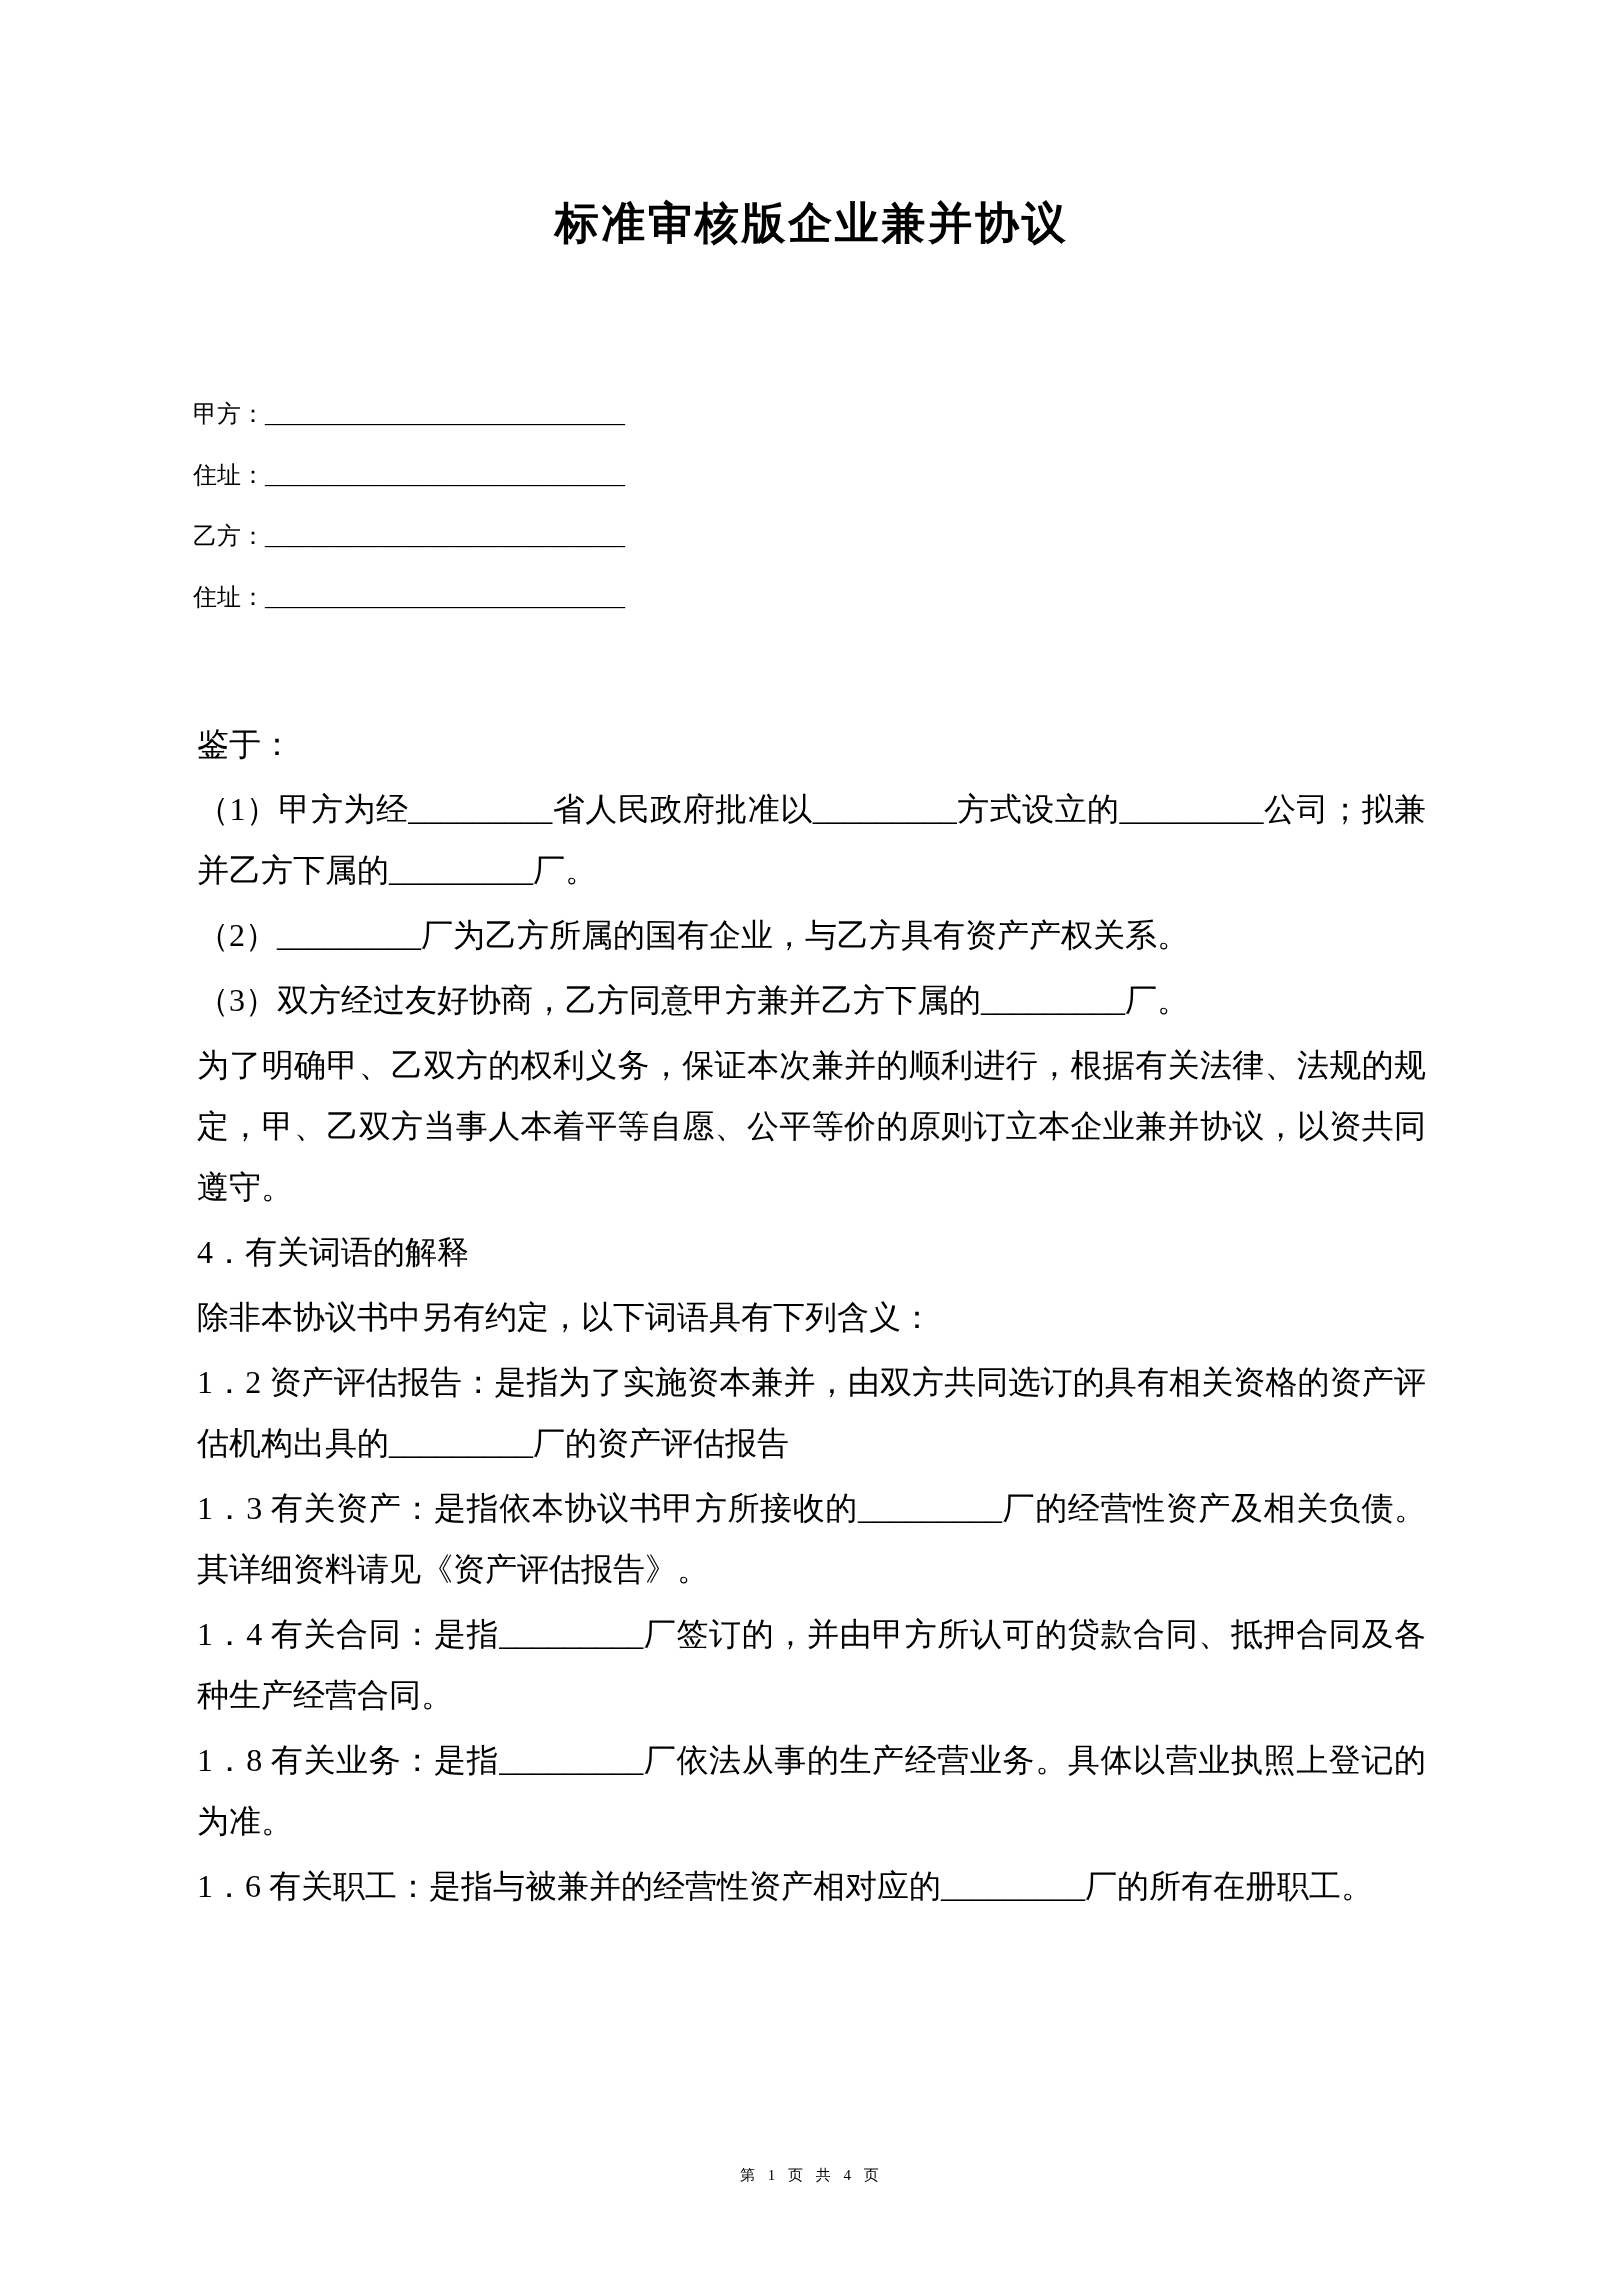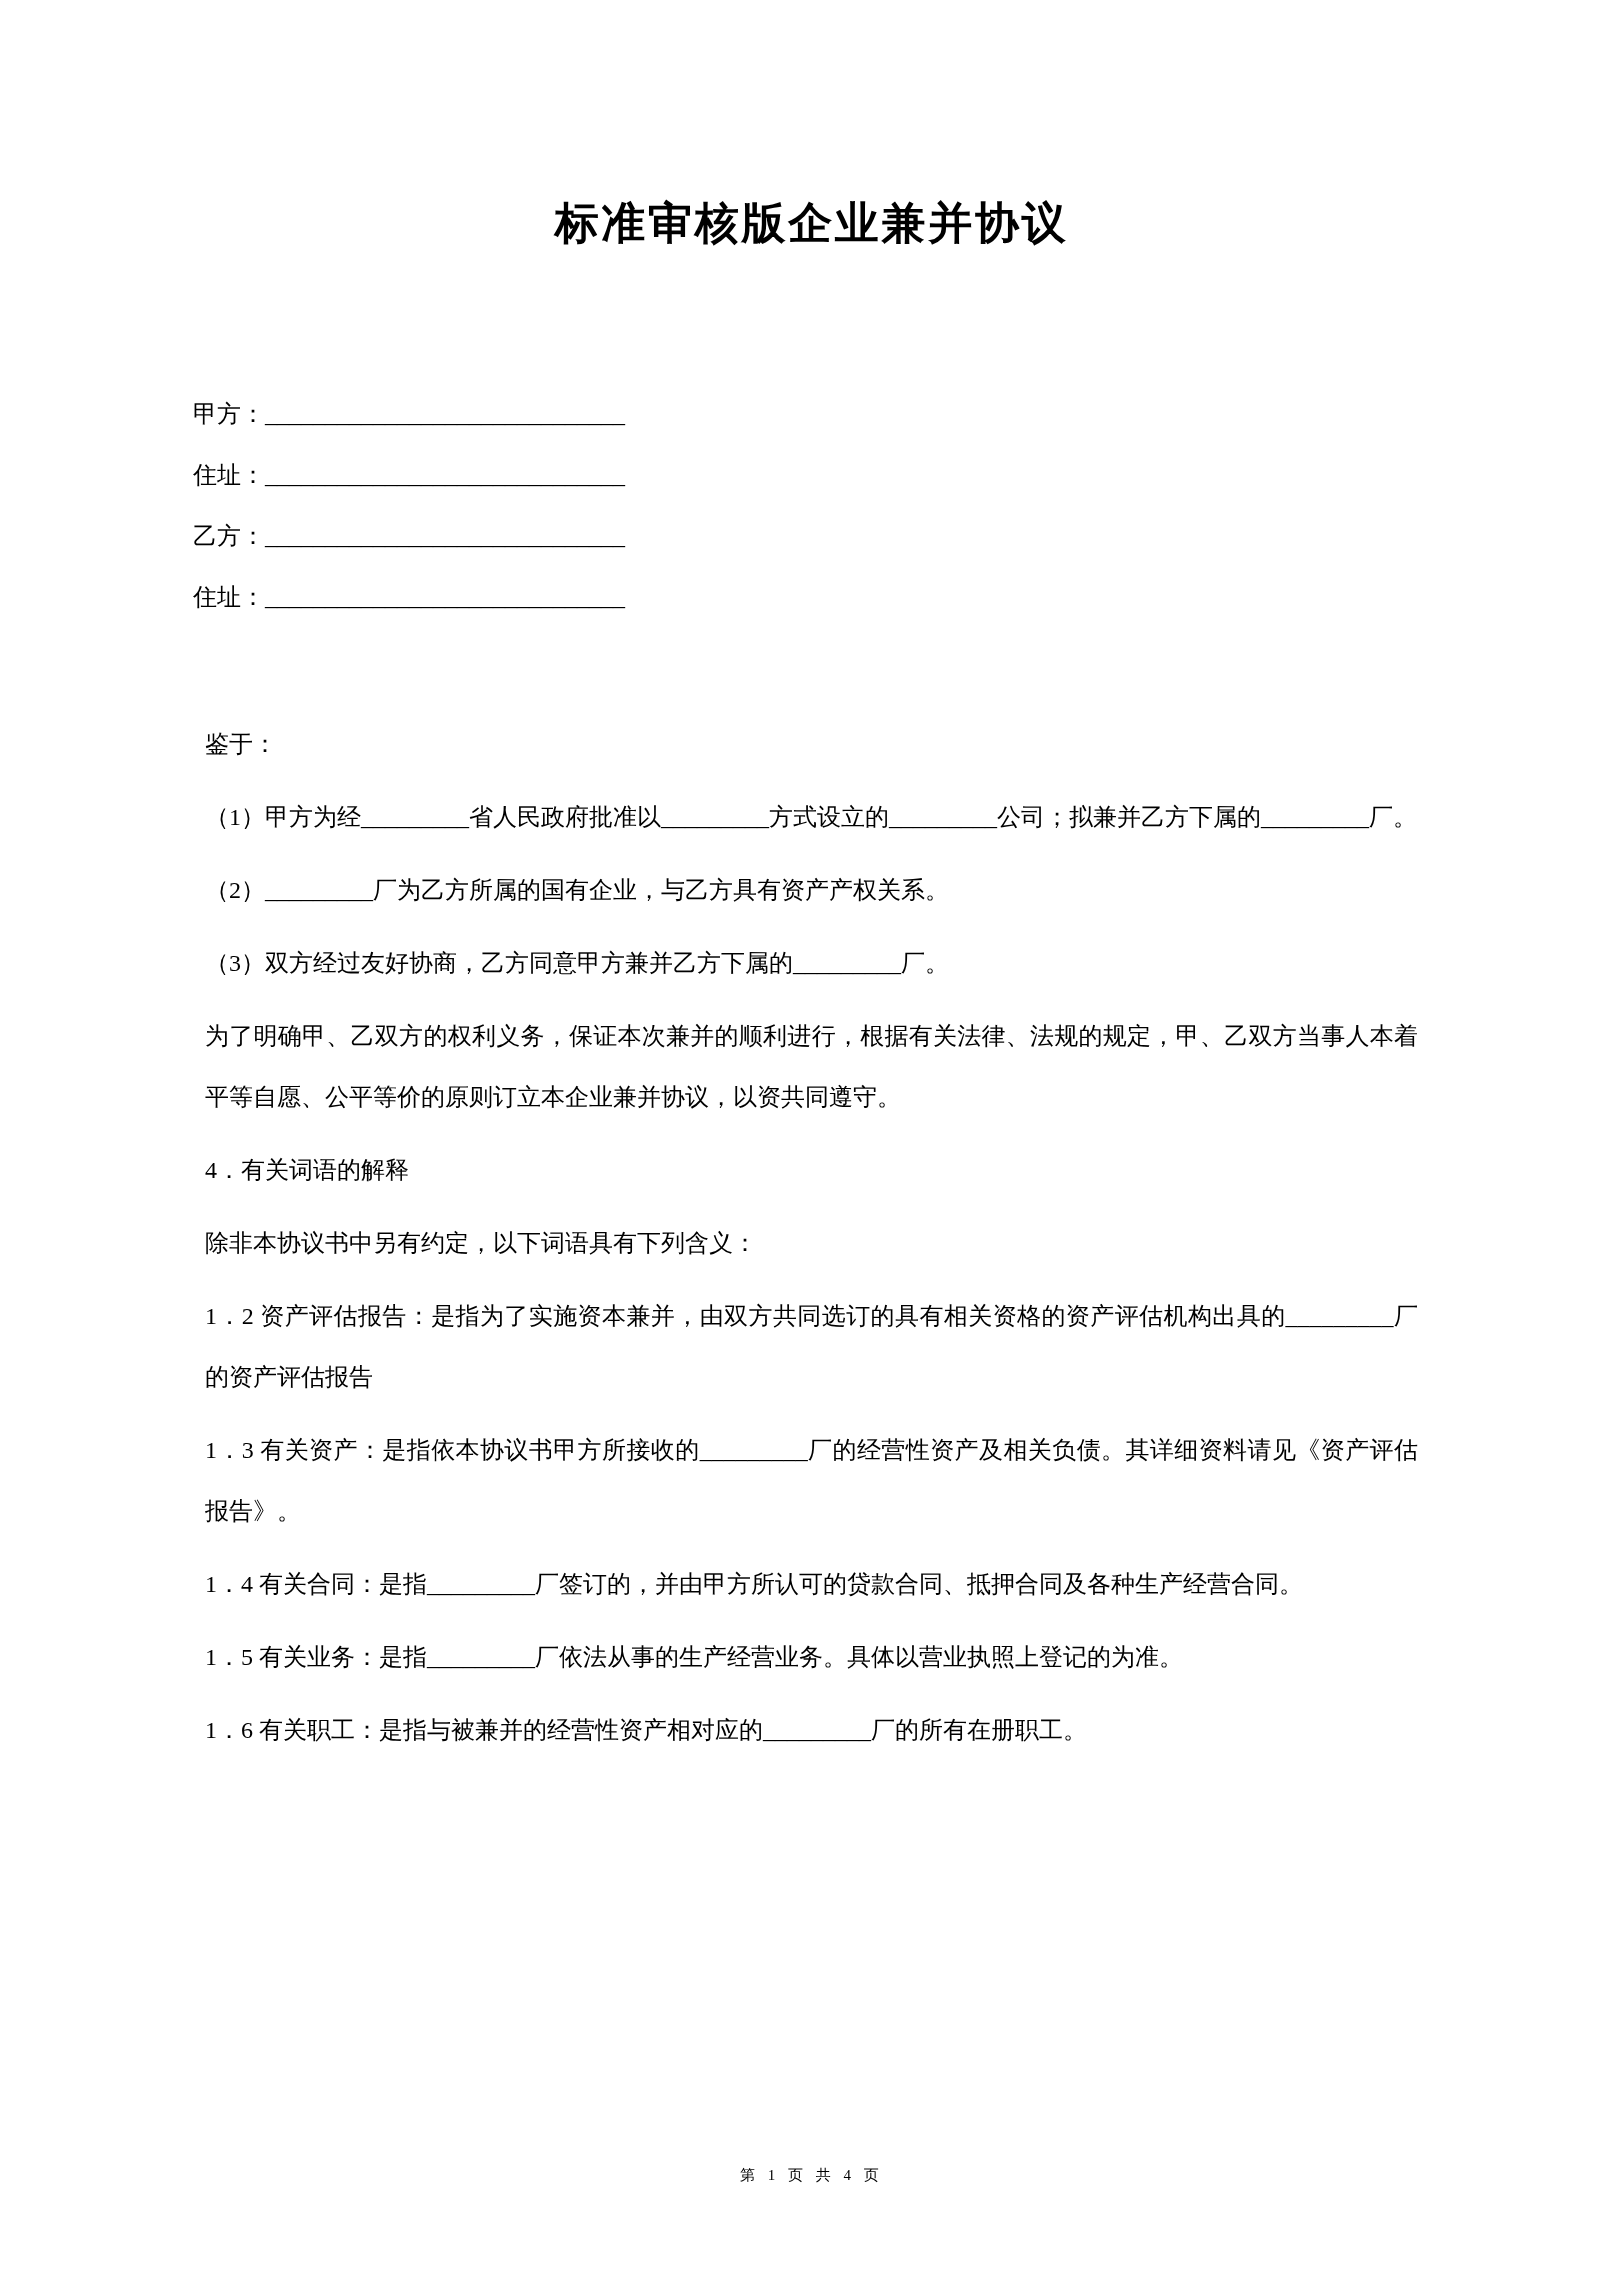--- a/index.html
+++ b/index.html
@@ -35,23 +35,23 @@
     white-space: nowrap;
   }
   .field-label {
     display: inline;
   }
   .field-line {
     display: inline;
     letter-spacing: 0;
   }
   .body p {
-    font-size: 24px;
+    font-size: 32px;
     line-height: 61px;
-    margin: 12px;
+    margin: 4px;
     text-align: justify;
     text-justify: inter-ideograph;
     word-break: break-all;
   }
   .footer {
     position: absolute;
     bottom: 109px;
     left: 0;
     width: 100%;
     text-align: center;
@@ -86,20 +86,20 @@
     <p>鉴于：</p>
     <p>（1）甲方为经_________省人民政府批准以_________方式设立的_________公司；拟兼并乙方下属的_________厂。</p>
     <p>（2）_________厂为乙方所属的国有企业，与乙方具有资产产权关系。</p>
     <p>（3）双方经过友好协商，乙方同意甲方兼并乙方下属的_________厂。</p>
     <p>为了明确甲、乙双方的权利义务，保证本次兼并的顺利进行，根据有关法律、法规的规定，甲、乙双方当事人本着平等自愿、公平等价的原则订立本企业兼并协议，以资共同遵守。</p>
     <p>4．有关词语的解释</p>
     <p>除非本协议书中另有约定，以下词语具有下列含义：</p>
     <p>1．2 资产评估报告：是指为了实施资本兼并，由双方共同选订的具有相关资格的资产评估机构出具的_________厂的资产评估报告</p>
     <p>1．3 有关资产：是指依本协议书甲方所接收的_________厂的经营性资产及相关负债。其详细资料请见《资产评估报告》。</p>
     <p>1．4 有关合同：是指_________厂签订的，并由甲方所认可的贷款合同、抵押合同及各种生产经营合同。</p>
-    <p>1．5 有关业务：是指_________厂依法从事的生产经营业务。具体以营业执照上登记的为准。</p>
+    <p>1．8 有关业务：是指_________厂依法从事的生产经营业务。具体以营业执照上登记的为准。</p>
     <p>1．6 有关职工：是指与被兼并的经营性资产相对应的_________厂的所有在册职工。</p>
   </div>
 
   <div class="footer">第 1 页 共 4 页</div>
 
 </div>
 
 
 </body></html>

